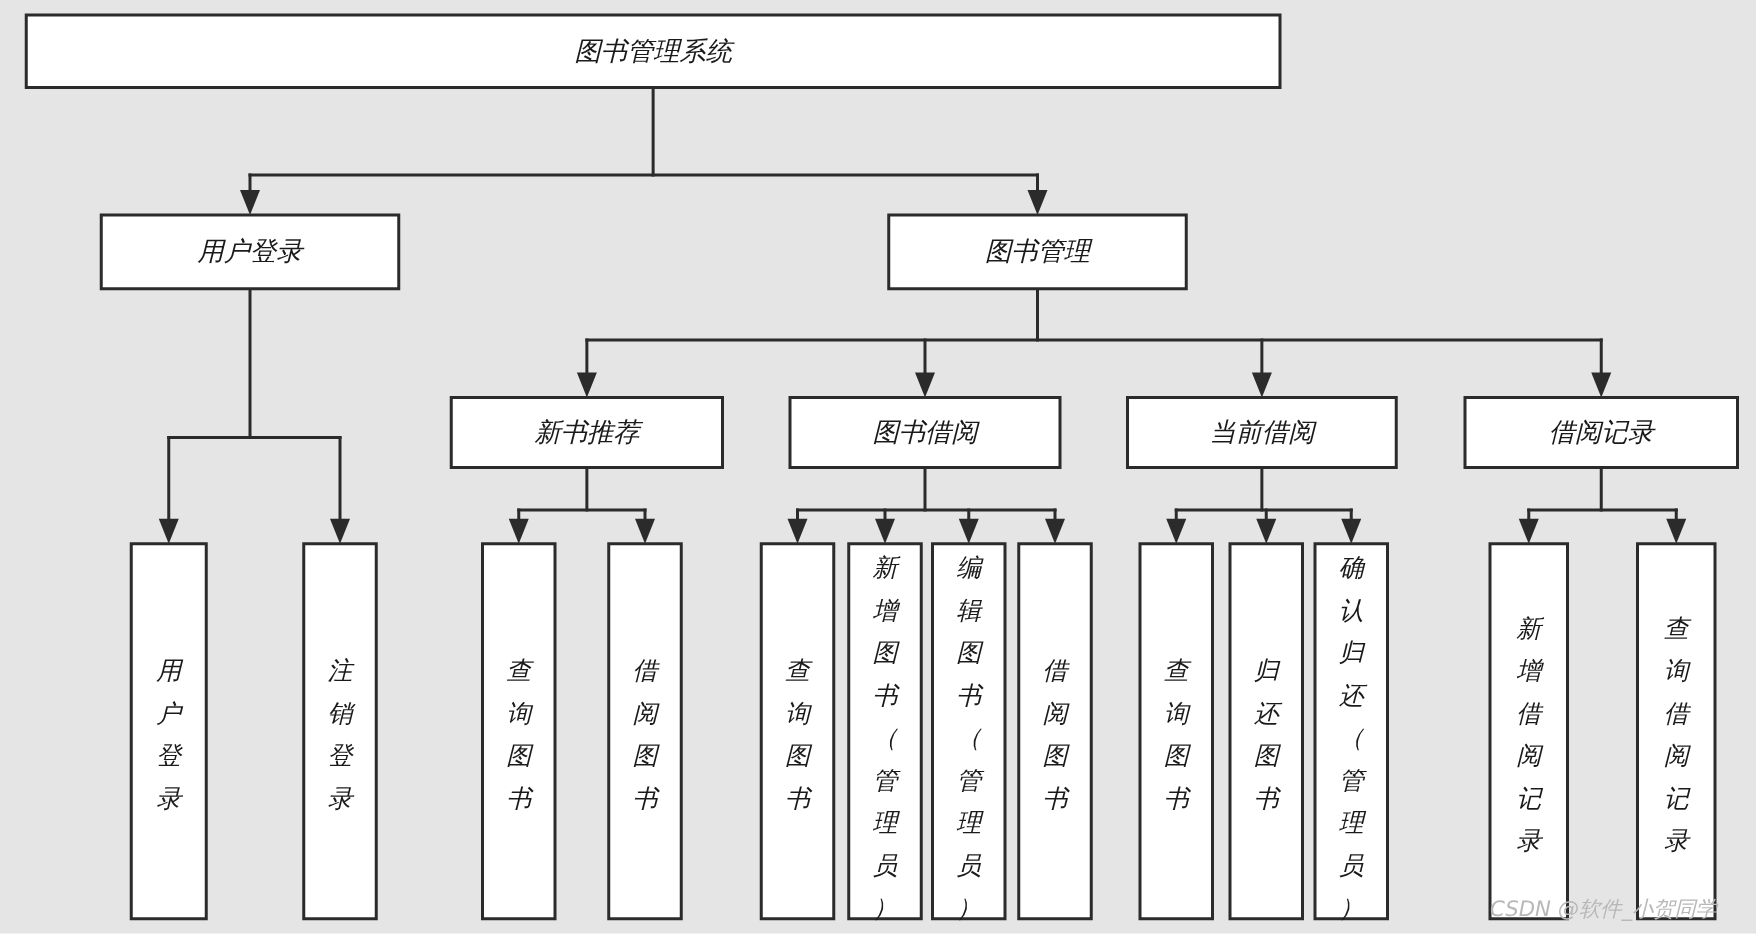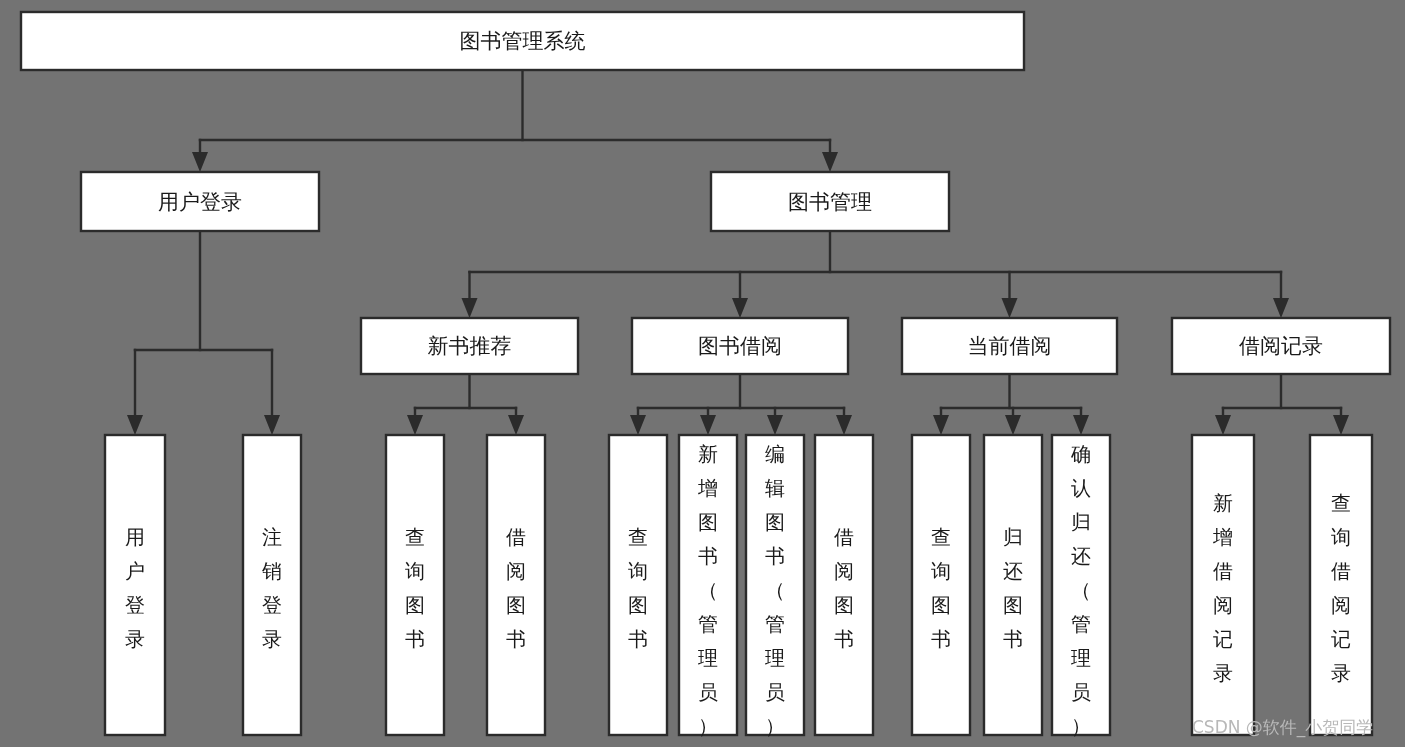--- a/index.html
+++ b/index.html
@@ -10,21 +10,22 @@
   body {
     width: 1405px;
     height: 747px;
     font-family: "DejaVu Sans", "Liberation Sans", sans-serif;
     overflow: hidden;
   }
   #diagram-root {
     position: relative;
     width: 1405px;
     height: 747px;
-    background: #737373;
+    background: #e5e5e5;
+    font-style: italic;
   }
   svg#tree-svg {
     position: absolute;
     top: 0;
     left: 0;
     width: 1405px;
     height: 747px;
     display: block;
   }
   .node-rect {

